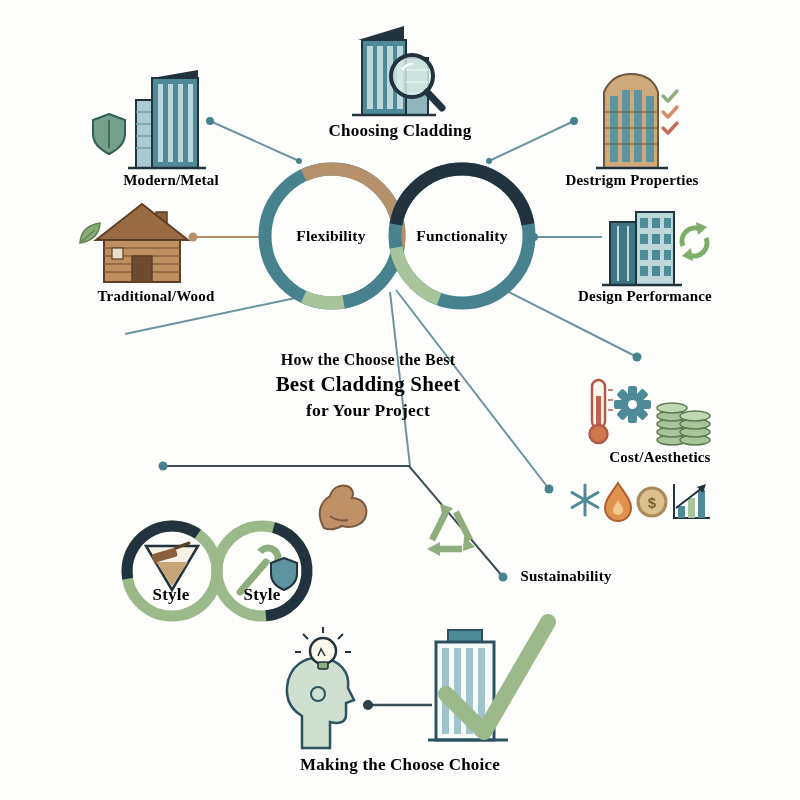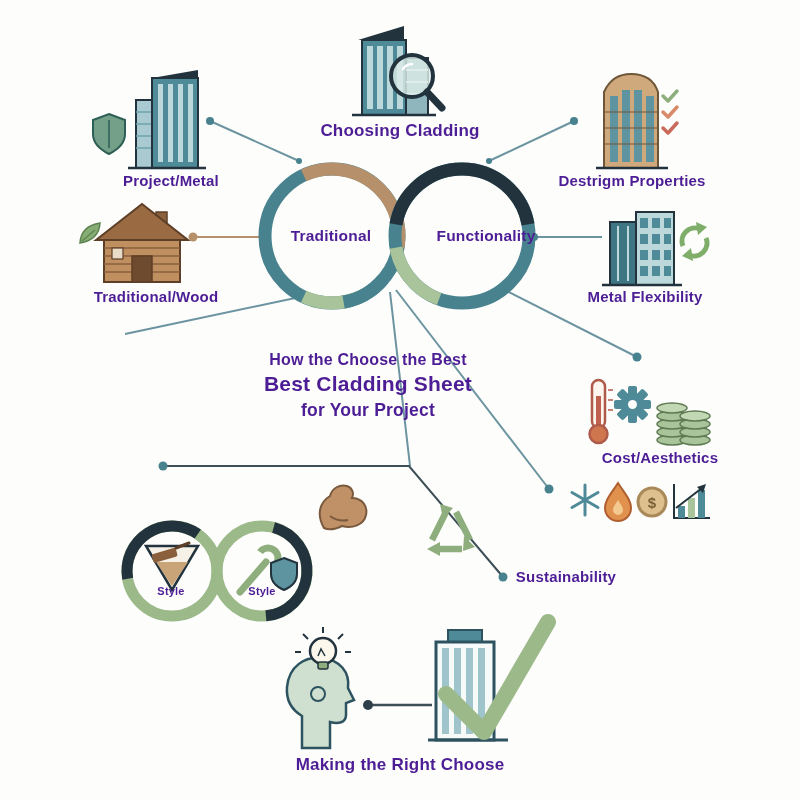--- a/index.html
+++ b/index.html
@@ -1,24 +1,24 @@
 <!DOCTYPE html>
 <html><head>
 <meta charset="utf-8">
 <style>
   html,body{margin:0;padding:0;background:#e9e9e9;}
   .stage{position:relative;width:800px;height:800px;margin:0 auto;background:#fdfdfb;
          overflow:hidden;font-family:"Liberation Sans",sans-serif;}
   .layer{position:absolute;left:0;top:0;}
-  .label{position:absolute;transform:translateX(-50%);color:#4c1d95;text-align:center;
-         white-space:nowrap;letter-spacing:.2px;}
+  .label{position:absolute;transform:translateX(-50%);color:#000000;text-align:center;
+         white-space:nowrap;letter-spacing:.2px;font-family:Liberation Serif, serif;}
   .lbl-item{font-size:15px;font-weight:700;}
   .lbl-title{font-size:17px;font-weight:800;}
   .lbl-ring{font-size:15.5px;font-weight:700;}
-  .lbl-ring-sm{font-size:11px;font-weight:700;}
+  .lbl-ring-sm{font-size:17px;font-weight:700;}
   .h1{font-size:16px;font-weight:800;}
   .h2{font-size:21px;font-weight:800;}
   .h3{font-size:17.5px;font-weight:800;}
 </style>
 </head>
 <body>
 
 <div class="stage">
 
 <svg class="layer" width="800" height="800" viewBox="0 0 800 800">
@@ -266,34 +266,34 @@
     <circle cx="637" cy="357" r="4.5" fill="#47828e"></circle>
     <circle cx="549" cy="489" r="4.5" fill="#47828e"></circle>
     <circle cx="163" cy="466" r="4.5" fill="#47828e"></circle>
     <circle cx="503" cy="577" r="4.5" fill="#47828e"></circle>
     <circle cx="368" cy="705" r="5" fill="#2e3f4a"></circle>
   </g>
 </svg>
 
 <div class="label lbl-title" style="left:400px;top:121px;">Choosing Cladding</div>
 
-<div class="label lbl-ring" style="left:331px;top:227px;">Traditional</div>
-<div class="label lbl-ring" style="left:486px;top:227px;">Functionality</div>
-
-<div class="label lbl-item" style="left:171px;top:172px;">Project/Metal</div>
+<div class="label lbl-ring" style="left:331px;top:227px;">Flexibility</div>
+<div class="label lbl-ring" style="left:462px;top:227px;">Functionality</div>
+
+<div class="label lbl-item" style="left:171px;top:172px;">Modern/Metal</div>
 <div class="label lbl-item" style="left:156px;top:288px;">Traditional/Wood</div>
 
 <div class="label lbl-item" style="left:632px;top:172px;text-align:center;">Destrigm Properties</div>
-<div class="label lbl-item" style="left:645px;top:288px;">Metal Flexibility</div>
+<div class="label lbl-item" style="left:645px;top:288px;">Design Performance</div>
 
 <div class="label h1" style="left:368px;top:351px;">How the Choose the Best</div>
 <div class="label h2" style="left:368px;top:372px;">Best Cladding Sheet</div>
 <div class="label h3" style="left:368px;top:400px;">for Your Project</div>
 
 <div class="label lbl-item" style="left:660px;top:449px;">Cost/Aesthetics</div>
 <div class="label lbl-item" style="left:566px;top:568px;">Sustainability</div>
 
 <div class="label lbl-ring-sm" style="left:171px;top:585px;">Style</div>
 <div class="label lbl-ring-sm" style="left:262px;top:585px;">Style</div>
 
-<div class="label lbl-title" style="left:400px;top:755px;">Making the Right Choose</div>
+<div class="label lbl-title" style="left:400px;top:755px;">Making the Choose Choice</div>
 
 </div>
 
 </body></html>

